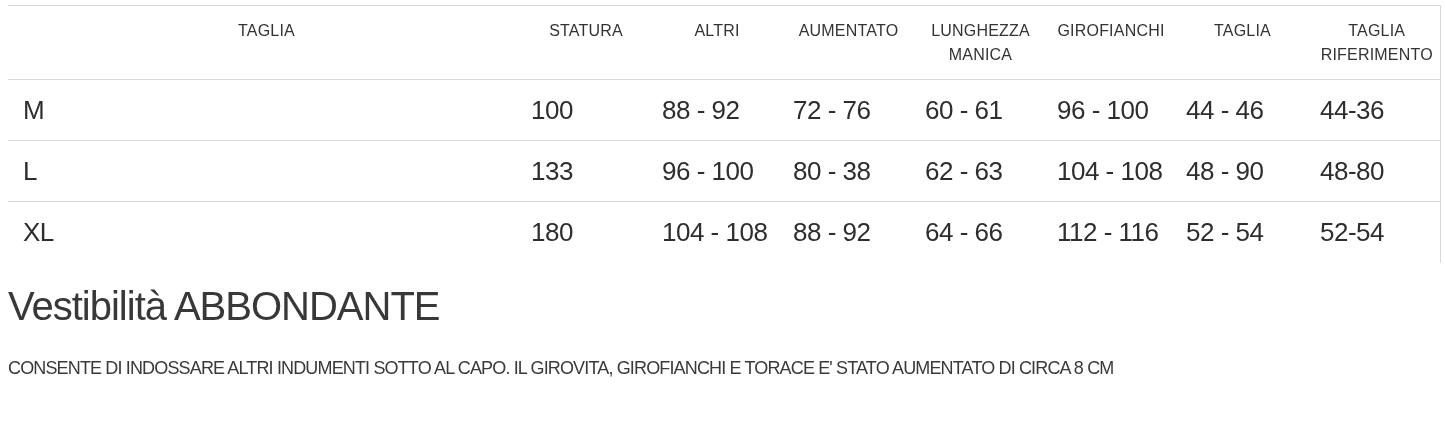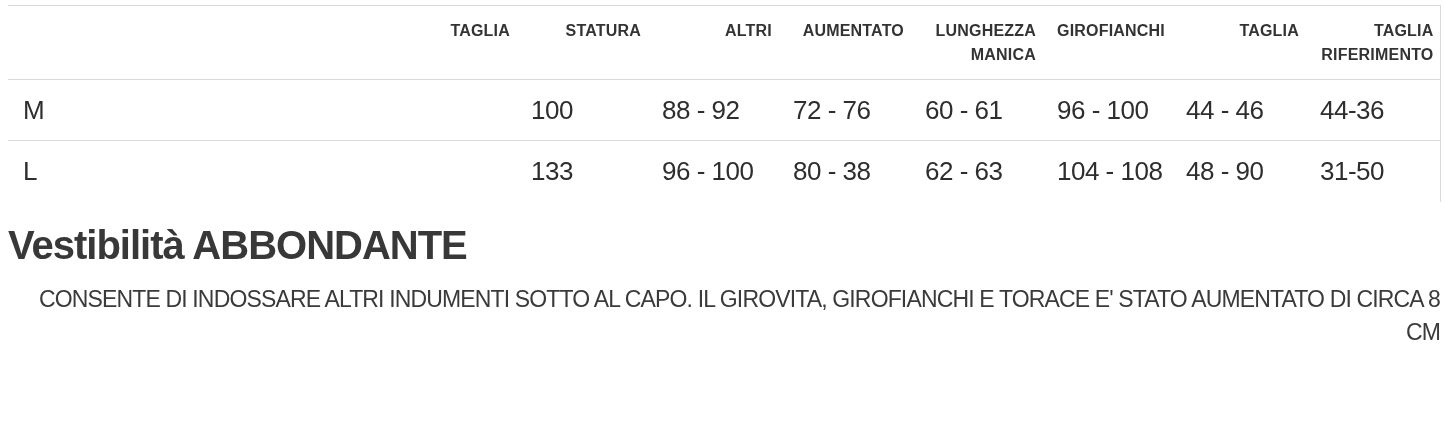--- a/index.html
+++ b/index.html
@@ -17,26 +17,26 @@
     table-layout: fixed;
     width: 1432px;
     margin: 5px 0 0 8px;
     border-top: 1px solid #d9d9d9;
     border-right: 1px solid #d9d9d9;
   }
   .size-table thead tr {
     border-bottom: 1px solid #d9d9d9;
   }
   .size-table thead th {
-    text-align: right;
+    text-align: center;
     vertical-align: top;
     padding: 13px 6px 12px 15px;
     font-size: 16px;
     line-height: 24px;
-    font-weight: 700;
+    font-weight: 400;
     color: #333333;
     letter-spacing: 0.2px;
   }
   .size-table tbody tr {
     border-bottom: 1px solid #d9d9d9;
   }
   .size-table tbody tr:last-child {
     border-bottom: none;
   }
   .size-table tbody td {
@@ -45,32 +45,31 @@
     padding: 0 6px 0 15px;
     font-size: 26px;
     letter-spacing: -0.5px;
     color: #2e2e2e;
     white-space: nowrap;
   }
   .fit-heading {
     margin: 19px 0 0 8px;
     font-size: 40px;
     line-height: 49px;
-    font-weight: 700;
+    font-weight: 400;
     letter-spacing: -1px;
     color: #383838;
   }
   .fit-description {
     margin: 13px 0 0 8px;
     max-width: 1432px;
-    font-size: 23px;
-    line-height: 33px;
+    font-size: 18px;
+    line-height: 48px;
     letter-spacing: -0.85px;
     color: #3a3a3a;
-    text-align: right;
   }
 </style>
 </head>
 <body>
 
 <table class="size-table">
   <colgroup>
     <col style="width:508px">
     <col style="width:131px">
     <col style="width:131px">
@@ -104,20 +103,30 @@
       <td>44-36</td>
     </tr>
     <tr>
       <td>L</td>
       <td>133</td>
       <td>96 - 100</td>
       <td>80 - 38</td>
       <td>62 - 63</td>
       <td>104 - 108</td>
       <td>48 - 90</td>
-      <td>31-50</td>
+      <td>48-80</td>
+    </tr>
+    <tr>
+      <td>XL</td>
+      <td>180</td>
+      <td>104 - 108</td>
+      <td>88 - 92</td>
+      <td>64 - 66</td>
+      <td>112 - 116</td>
+      <td>52 - 54</td>
+      <td>52-54</td>
     </tr>
   </tbody>
 </table>
 
 <h2 class="fit-heading">Vestibilità ABBONDANTE</h2>
 
 <p class="fit-description">CONSENTE DI INDOSSARE ALTRI INDUMENTI SOTTO AL CAPO. IL GIROVITA, GIROFIANCHI E TORACE E' STATO AUMENTATO DI CIRCA 8 CM</p>
 
 </body></html>

